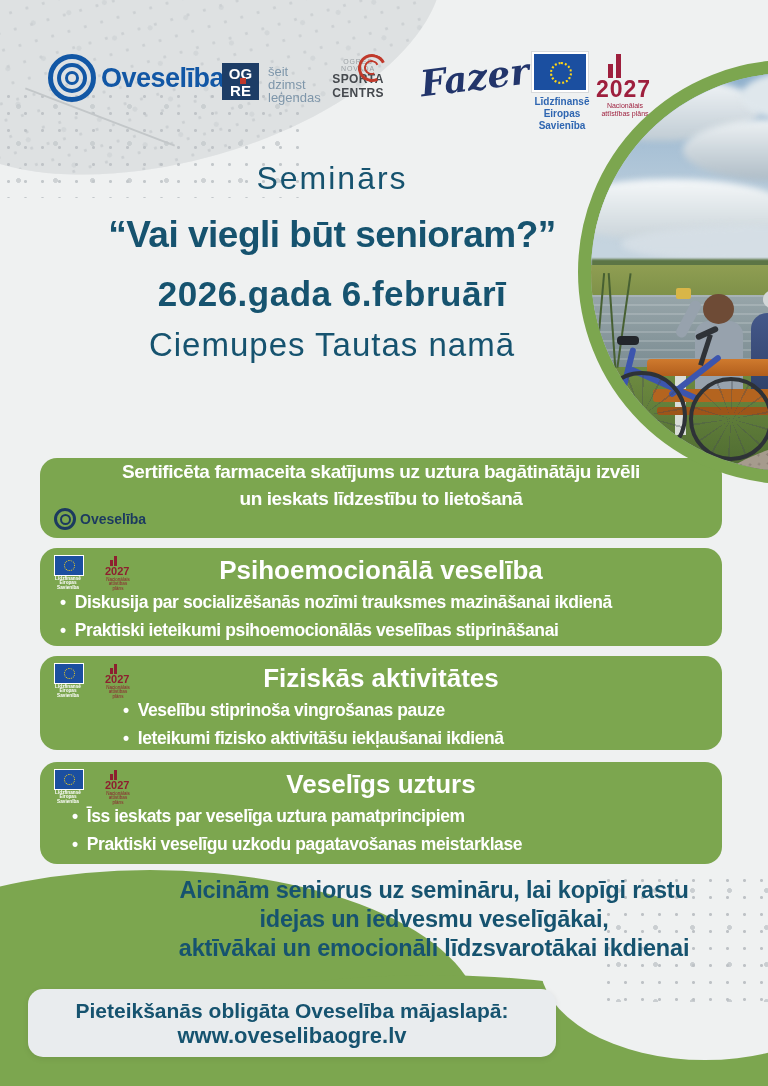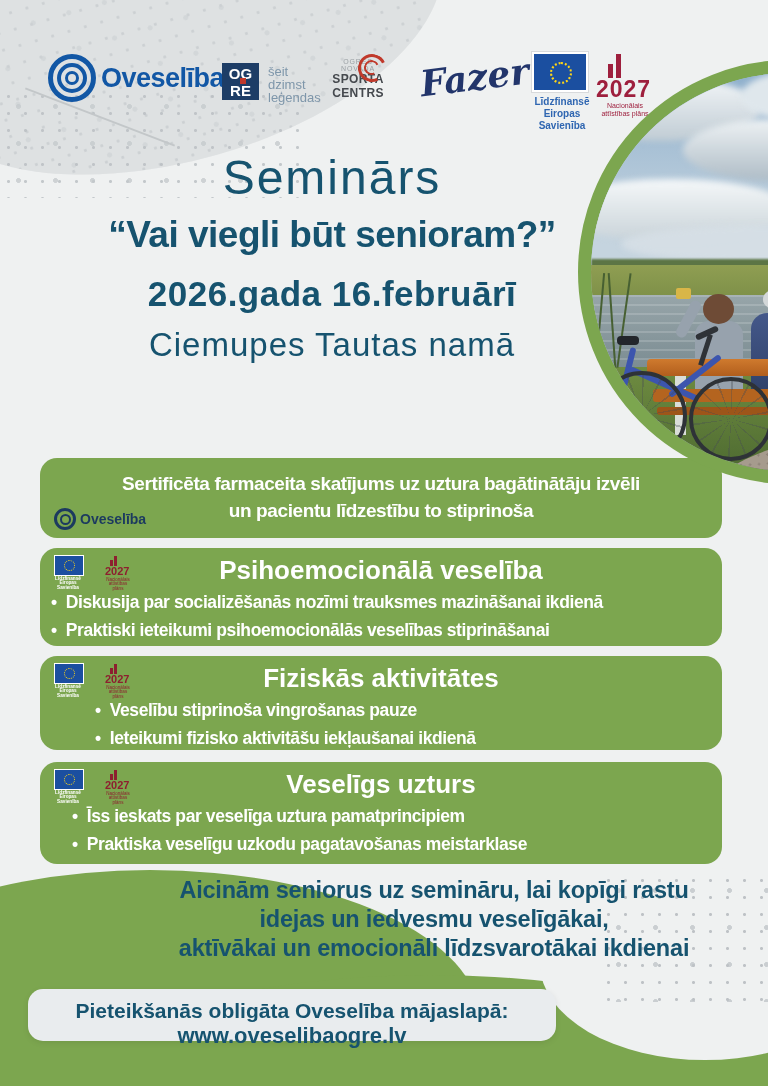--- a/index.html
+++ b/index.html
@@ -44,21 +44,21 @@
           border:2px dotted #FFD617;border-radius:50%;}
   .eu-txt{font-size:10px;font-weight:700;color:#2F66B1;text-align:center;line-height:12px;margin-top:4px;}
   .ndp{color:#9E1F3D;}
   .ndp-bars{display:flex;align-items:flex-end;gap:3px;height:26px;margin-left:12px;}
   .ndp-bars i{display:block;width:5px;background:#9E1F3D;}
   .ndp-bars .b1{height:14px;} .ndp-bars .b2{height:24px;}
   .ndp-year{font-size:23px;font-weight:700;letter-spacing:1px;line-height:22px;}
   .ndp-txt{font-size:7px;line-height:8px;text-align:center;margin-top:2px;}
   
   .hero{position:absolute;z-index:1;left:4px;top:156px;width:656px;text-align:center;color:#16536F;}
-  .hero .kicker{font-size:48px;font-weight:400;letter-spacing:2px;line-height:44px;}
+  .hero .kicker{font-size:32px;font-weight:400;letter-spacing:2px;line-height:44px;}
   .hero .title{font-size:37px;font-weight:800;letter-spacing:-0.5px;line-height:46px;margin-top:12px;}
   .hero .date{font-size:35px;font-weight:800;letter-spacing:.5px;line-height:44px;margin-top:14px;}
   .hero .time{font-size:30px;font-weight:800;line-height:38px;margin-top:8px;}
   .hero .venue{font-size:33px;font-weight:400;letter-spacing:1px;line-height:42px;margin-top:8px;}
   
   .photo{position:absolute;z-index:3;left:578px;top:60px;width:424px;height:424px;box-sizing:border-box;
          border:13px solid #7CA64F;border-radius:50%;overflow:hidden;background:#b9cbd8;}
   .photo *{position:absolute;}
   .ph-sky{left:0;top:0;width:398px;height:200px;background:linear-gradient(180deg,#8fb0cd,#c5d4df 80%);}
   .cl{border-radius:50%;filter:blur(3px);}
@@ -98,27 +98,27 @@
   .bike-seat{left:26px;top:263px;width:22px;height:9px;background:#23262b;border-radius:4px;}
   .bike-bar{left:104px;top:257px;width:24px;height:6px;background:#2e3237;border-radius:3px;transform:rotate(-24deg);}
   .bike-stem{left:112px;top:261px;width:5px;height:32px;background:#2e3237;transform:rotate(18deg);}
   
   .gbox{position:absolute;z-index:2;left:40px;width:682px;background:#7CA64F;border-radius:17px;color:#fff;}
   .gbox1{top:458px;height:80px;text-align:center;}
   .gbox2{top:548px;height:98px;}
   .gbox3{top:656px;height:94px;}
   .gbox4{top:762px;height:102px;}
   .gbox1 .l{font-size:19px;font-weight:700;letter-spacing:-0.4px;line-height:27px;}
-  .gbox1 .pad{padding-top:12px;}
+  .gbox1 .pad{}
   .gtitle{font-size:26px;font-weight:800;text-align:center;line-height:30px;padding-top:7px;}
   .gbullets{margin-top:3px;}
   .gb{font-size:17.5px;font-weight:700;letter-spacing:-0.4px;line-height:28px;}
   .gb:before{content:"•";margin-right:9px;}
-  .gbox2 .gbullets{padding-left:11px;}
-  .gbox3 .gbullets{padding-left:55px;}
+  .gbox2 .gbullets{padding-left:20px;}
+  .gbox3 .gbullets{padding-left:83px;}
   .gbox4 .gbullets{padding-left:32px;}
   .minieu{position:absolute;left:14px;top:7px;display:flex;gap:7px;align-items:flex-start;}
   .minieu .flag{width:28px;height:19px;background:#1B4FA0;border:1px solid #fff;position:relative;}
   .minieu .flag:after{content:"";position:absolute;left:50%;top:50%;width:9px;height:9px;margin:-5.5px 0 0 -5.5px;
        border:1px dotted #FFD617;border-radius:50%;}
   .minieu .eutiny{font-size:9px;line-height:9px;color:#fff;font-weight:700;text-align:center;
        transform:scale(.52);transform-origin:top center;width:60px;margin-left:-16px;}
   .minindp{color:#8d1f2f;}
   .minindp .bars{display:flex;align-items:flex-end;gap:1.5px;height:11px;margin-left:5px;}
   .minindp .bars i{display:block;width:2.5px;background:#8d1f2f;}
@@ -135,21 +135,21 @@
   
   .outro{position:absolute;z-index:2;left:110px;top:876px;width:648px;text-align:center;
          color:#16536F;font-size:23.5px;font-weight:800;line-height:29px;letter-spacing:-0.2px;}
   .green-blob-left{position:absolute;z-index:1;left:-180px;top:870px;width:660px;height:300px;
          background:#7CA64F;border-radius:50%;}
   .green-blob-mid{position:absolute;z-index:1;left:100px;top:975px;width:660px;height:200px;
          background:#7CA64F;border-radius:50%;}
   .green-bottom{position:absolute;z-index:1;left:0;top:1028px;width:768px;height:58px;background:#7CA64F;}
   .gray-blob-right{position:absolute;z-index:1;left:540px;top:868px;width:330px;height:192px;
          background:#eff1f1;border-radius:50%;}
-  .footer-box{position:absolute;z-index:4;left:28px;top:989px;width:528px;height:52px;background:#E9ECEE;
+  .footer-box{position:absolute;z-index:4;left:28px;top:989px;width:528px;height:68px;background:#E9ECEE;
          border-radius:15px;text-align:center;color:#16536F;box-shadow:0 2px 6px rgba(0,0,0,.08);}
   .footer-box .f1{font-size:21px;font-weight:800;padding-top:9px;line-height:25px;}
   .footer-box .f2{font-size:22px;font-weight:800;line-height:26px;}
 </style>
 </head>
 <body>
 
 <div class="poster">
 
   <div class="deco blob-topleft"></div>
@@ -203,21 +203,21 @@
     <div class="ndp-year">2027</div>
     <div class="ndp-txt">
       <span>Nacionālais</span><br>
       <span>attīstības plāns</span>
     </div>
   </div>
 
   <div class="hero">
     <div class="kicker">Seminārs</div>
     <div class="title">“Vai viegli būt senioram?”</div>
-    <div class="date">2026.gada 16.februārī</div>
+    <div class="date">2026.gada 6.februārī</div>
     <div class="venue">Ciemupes Tautas namā</div>
   </div>
 
   <div class="photo">
     <div class="ph-sky"></div>
     <div class="cl cl1"></div>
     <div class="cl cl2"></div>
     <div class="cl cl4"></div>
     <div class="cl cl3"></div>
     <div class="cl cl5"></div>
@@ -246,21 +246,21 @@
     <div class="bike-seat"></div>
     <div class="bike-stem"></div>
     <div class="bike-bar"></div>
     <div class="wheel wheelA"></div>
     <div class="wheel wheelB"></div>
   </div>
 
   <div class="gbox gbox1">
     <div class="pad">
       <div class="l">Sertificēta farmaceita skatījums uz uztura bagātinātāju izvēli</div>
-      <div class="l">un pacientu līdzestību to stiprinoša</div>
+      <div class="l">un ieskats līdzestību to lietošanā</div>
     </div>
     <div class="box1-logo">
       <span class="rings-s">
           <i class="r1"></i>
           <i class="r2"></i>
         </span>
       <span class="t">Oveselība</span>
     </div>
   </div>
 
@@ -319,21 +319,21 @@
             <i class="b1"></i>
             <i class="b2"></i>
           </div>
         <div class="yr">2027</div>
         <div class="tiny"><span>Nacionālais</span><br><span>attīstības plāns</span></div>
       </div>
     </div>
     <div class="gtitle">Veselīgs uzturs</div>
     <div class="gbullets">
       <div class="gb">Īss ieskats par veselīga uztura pamatprincipiem</div>
-      <div class="gb">Praktiska veselīgu uzkodu pagatavošanas meistarklase</div>
+      <div class="gb">Praktiski veselīgu uzkodu pagatavošanas meistarklase</div>
     </div>
   </div>
 
   <div class="outro">
     <div>Aicinām seniorus uz semināru, lai kopīgi rastu</div>
     <div>idejas un iedvesmu veselīgākai,</div>
     <div>aktīvākai un emocionāli līdzsvarotākai ikdienai</div>
   </div>
 
   <div class="green-blob-left"></div>

